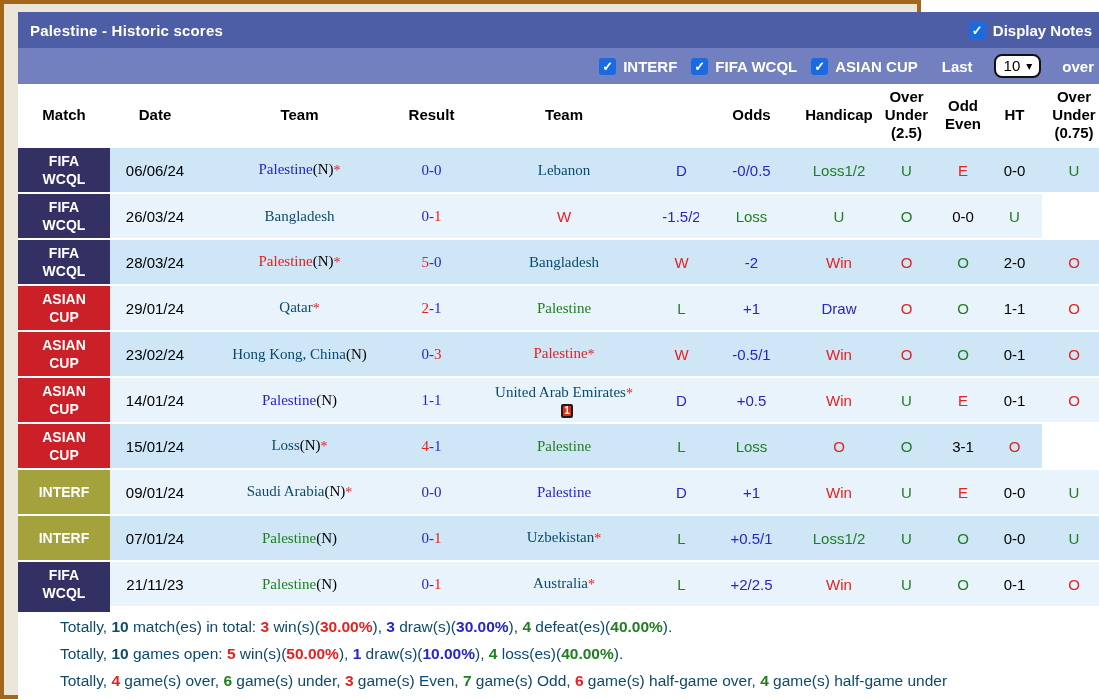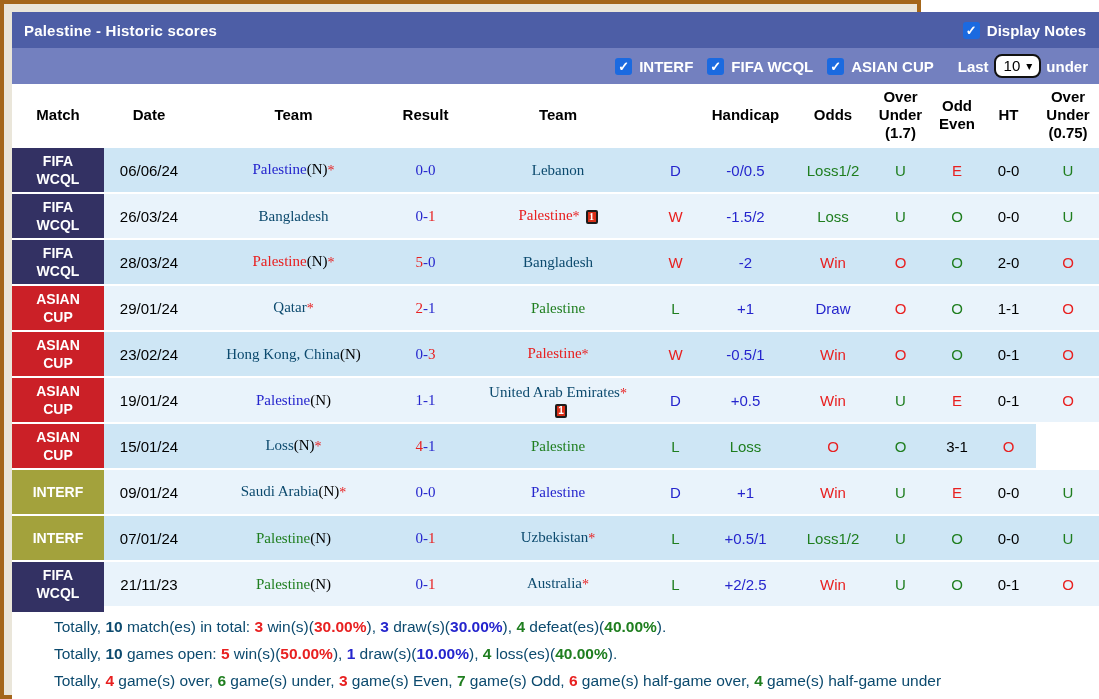--- a/index.html
+++ b/index.html
@@ -13,21 +13,21 @@
   html,body{margin:0;padding:0;}
   body{
     width:1099px;height:699px;overflow:hidden;
     font-family:"Liberation Sans", sans-serif;
     background:#fff;
   }
   .page{
     width:921px;height:699px;
     border:4px solid var(--border);
     background:var(--page_bg);
-    padding:8px 3px 2px 8px;
+    padding:8px 3px 2px 14px;
   }
   .widget{width:1088px;background:#fff;}
   
   .bar1{
     height:36px;background:var(--bar1);
     display:flex;align-items:center;justify-content:space-between;
     padding:0 14px 0 12px;color:#fff;
   }
   .title{font-size:15px;font-weight:bold;letter-spacing:.2px;}
   .dn{display:flex;align-items:center;gap:7px;font-size:15px;font-weight:bold;}
@@ -36,21 +36,21 @@
     display:flex;align-items:center;justify-content:flex-end;gap:10px;
     padding:0 12px;color:#fff;font-size:15px;font-weight:bold;
   }
   .cb{
     display:inline-flex;align-items:center;justify-content:center;
     width:17px;height:17px;border-radius:3px;background:var(--checkbox);
     color:#fff;font-size:13px;font-weight:bold;line-height:1;cursor:pointer;
     flex:0 0 auto;
   }
   .filter-item{display:inline-flex;align-items:center;gap:7px;margin-right:14px;}
-  .lastwrap{display:inline-flex;align-items:center;gap:5px;}
+  .lastwrap{display:inline-flex;align-items:center;gap:21px;}
   .select{
     display:inline-flex;align-items:center;gap:6px;
     background:#fff;color:#000;font-weight:normal;
     border:2px solid #111;border-radius:8px;
     padding:1px 7px 2px 8px;font-size:15px;cursor:pointer;
   }
   .select .caret{font-size:12px;line-height:1;}
   
   .grid{
     display:grid;
@@ -122,34 +122,34 @@
           </span><span class="filter-item">
             <span class="cb">✓</span>
             <span>ASIAN CUP</span>
           </span></span>
       <span class="lastwrap">
         <span>Last</span>
         <span class="select">
           <span>10</span>
           <span class="caret">▾</span>
         </span>
-        <span>under</span>
+        <span>over</span>
       </span>
     </div>
 
     <div class="grid thead" id="thead">
         <div class="hcell">Match</div>
         <div class="hcell">Date</div>
         <div class="hcell">Team</div>
         <div class="hcell">Result</div>
         <div class="hcell">Team</div>
         <div class="hcell"></div>
+        <div class="hcell">Odds</div>
         <div class="hcell">Handicap</div>
-        <div class="hcell">Odds</div>
-        <div class="hcell">Over Under (1.7)</div>
+        <div class="hcell">Over Under (2.5)</div>
         <div class="hcell">Odd Even</div>
         <div class="hcell">HT</div>
         <div class="hcell">Over Under (0.75)</div>
       </div>
     <div id="tbody">
         <div class="grid trow odd">
           <div class="badgecell badge-fifa">FIFA WCQL</div>
           <div class="cell">06/06/24</div>
           <div class="cell">
             <span class="teamline"><span class="c-blue">Palestine</span><span class="suffix">(N)</span><span class="star">*</span></span>
@@ -170,23 +170,20 @@
         </div>
         <div class="grid trow even">
           <div class="badgecell badge-fifa">FIFA WCQL</div>
           <div class="cell">26/03/24</div>
           <div class="cell">
             <span class="teamline"><span class="c-black">Bangladesh</span></span>
           </div>
           <div class="cell">
             <span class="teamline"><span class="c-blue">0</span><span class="c-blue">-</span><span class="c-red">1</span></span>
           </div>
-          <div class="cell">
-            <span class="teamline"><span class="c-red">Palestine</span><span class="star">*</span><span class="card-icon">1</span></span>
-          </div>
           <div class="cell c-red">W</div>
           <div class="cell c-blue">-1.5/2</div>
           <div class="cell c-green">Loss</div>
           <div class="cell c-green">U</div>
           <div class="cell c-green">O</div>
           <div class="cell">0-0</div>
           <div class="cell c-green">U</div>
         </div>
         <div class="grid trow odd">
           <div class="badgecell badge-fifa">FIFA WCQL</div>
@@ -243,21 +240,21 @@
           <div class="cell c-red">W</div>
           <div class="cell c-blue">-0.5/1</div>
           <div class="cell c-red">Win</div>
           <div class="cell c-red">O</div>
           <div class="cell c-green">O</div>
           <div class="cell">0-1</div>
           <div class="cell c-red">O</div>
         </div>
         <div class="grid trow even">
           <div class="badgecell badge-asian">ASIAN CUP</div>
-          <div class="cell">19/01/24</div>
+          <div class="cell">14/01/24</div>
           <div class="cell">
             <span class="teamline"><span class="c-blue">Palestine</span><span class="suffix">(N)</span></span>
           </div>
           <div class="cell">
             <span class="teamline"><span class="c-blue">1</span><span class="c-blue">-</span><span class="c-blue">1</span></span>
           </div>
           <div class="cell">
             <span class="teamline"><span class="c-black">United Arab Emirates</span><span class="star">*</span></span>
             <span class="card-below">
               <span class="card-icon">1</span>

